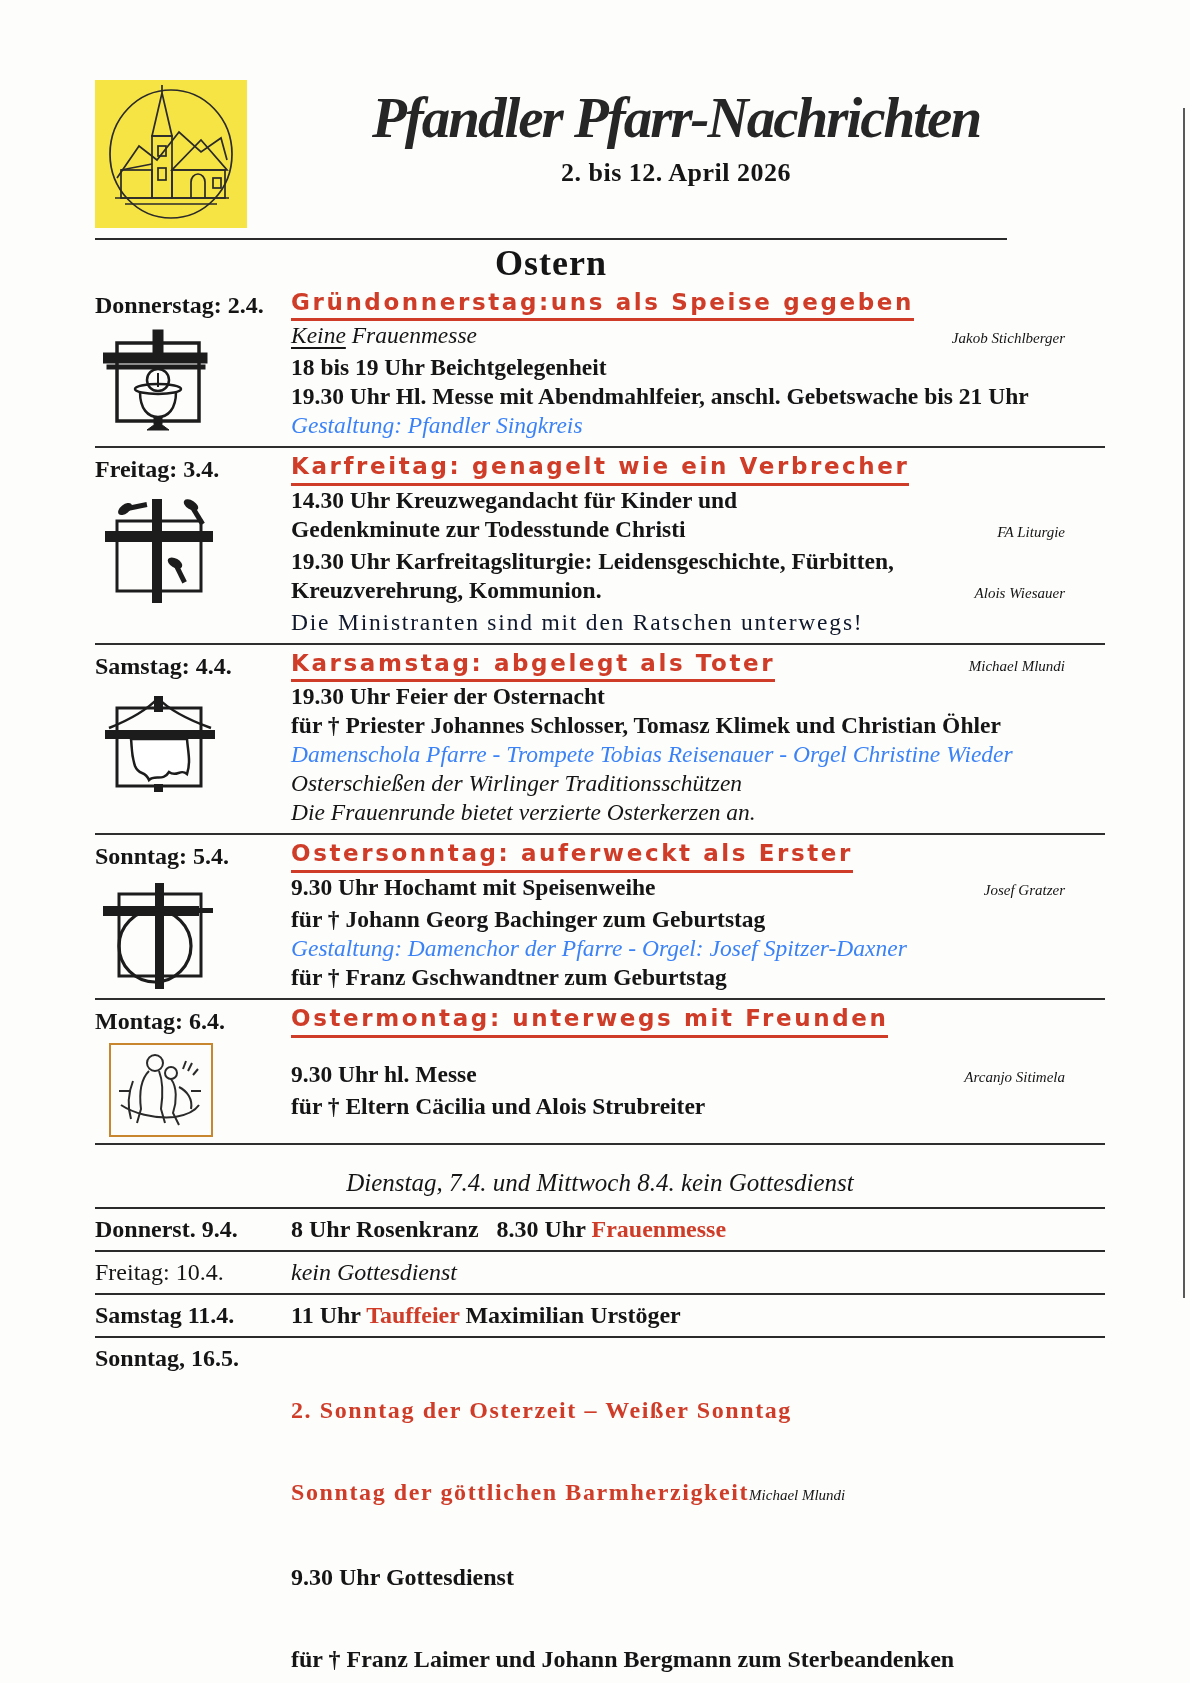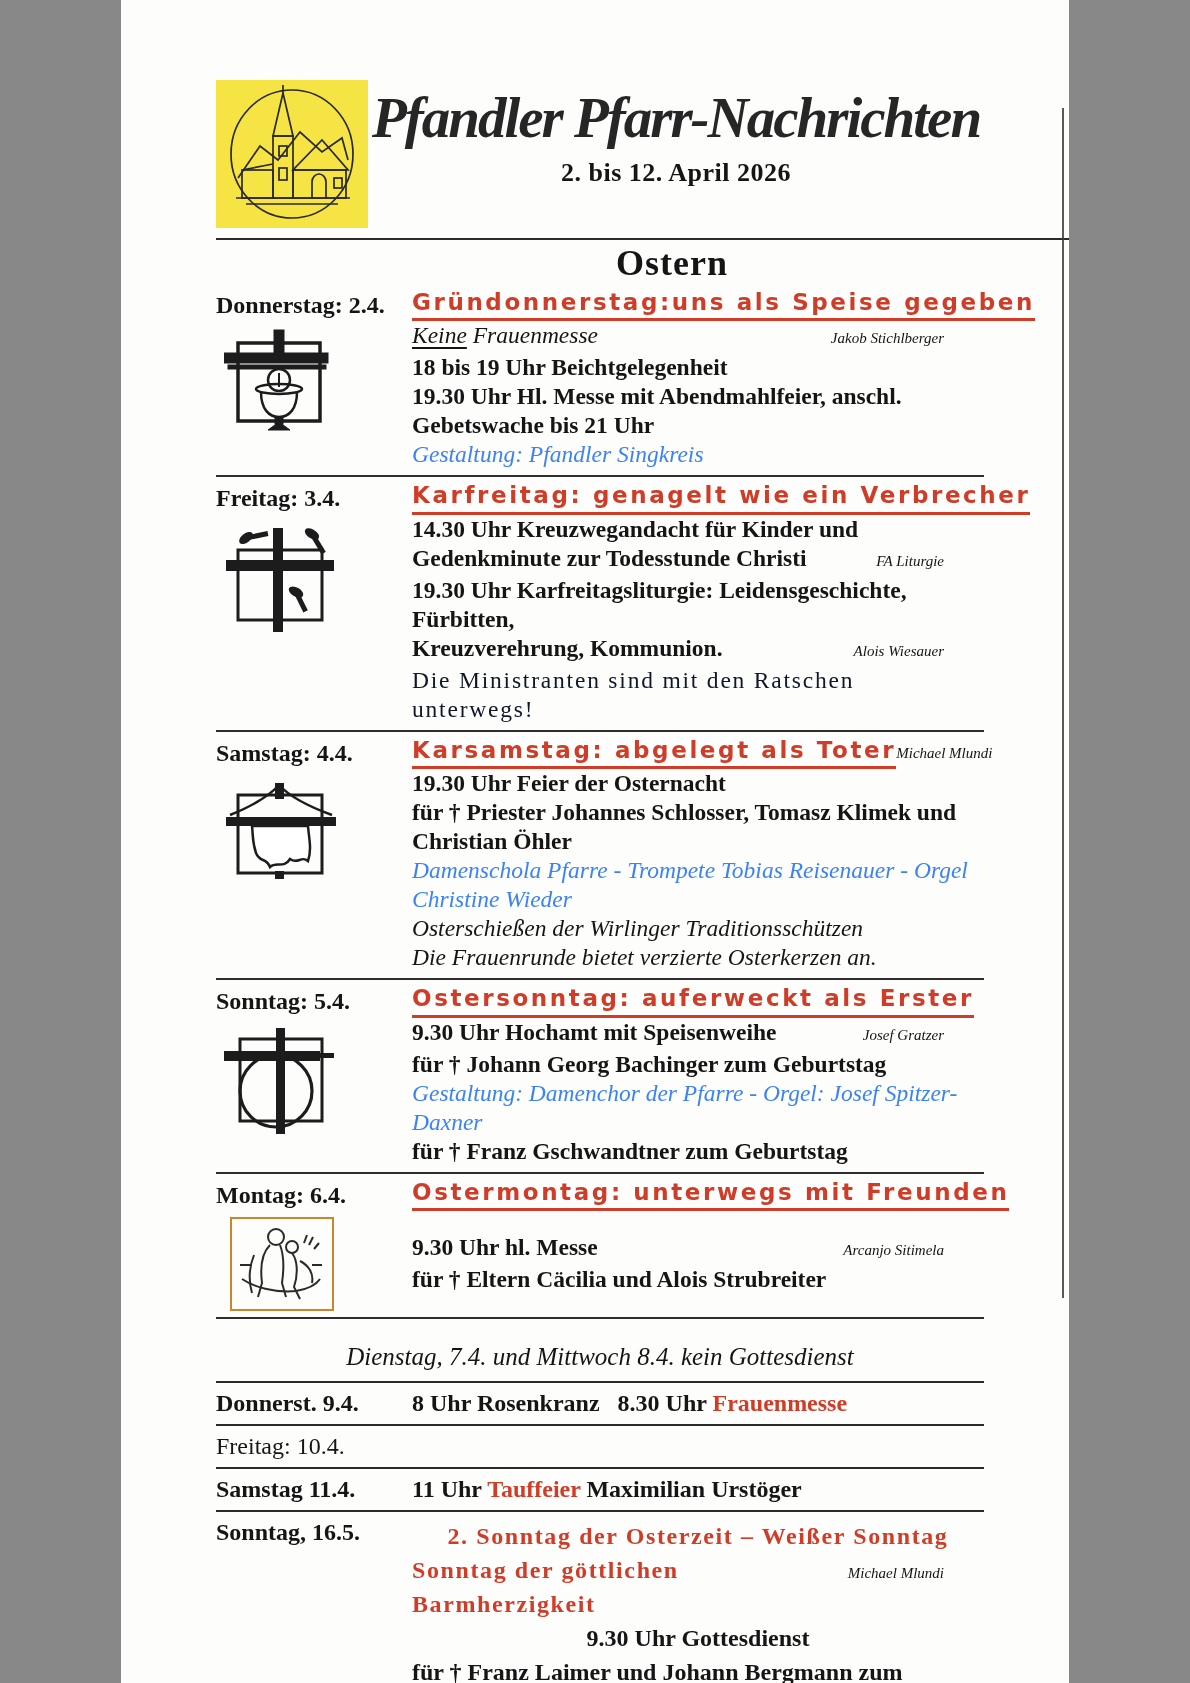--- a/index.html
+++ b/index.html
@@ -1,18 +1,18 @@
 <!DOCTYPE html>
 <html><head>
 <meta charset="utf-8">
 <style>
   html,body{margin:0;padding:0;}
   body{background:#888;}
   .page{
-    position:relative; width:948px; height:1683px; background:#fdfdfc;
+    position:relative; width:1190px; height:1683px; background:#fdfdfc;
     margin:0 auto; overflow:hidden;
     font-family:"Liberation Serif", serif; color:#151515;
     box-sizing:border-box; padding:80px 85px 0 95px;
   }
   .scan-edge{position:absolute; right:5px; top:108px; width:2px; height:1190px; background:#3c3c3c; opacity:.85;}
   
   .header{display:flex; align-items:flex-start;}
   .logo-box{width:152px; height:148px; background:#f6e344; flex:0 0 auto;}
   .title-wrap{flex:1; text-align:center; padding-top:8px;}
   .main-title{font-size:57px; font-style:italic; font-weight:bold; letter-spacing:-2px; color:#262626; line-height:1.05; white-space:nowrap;}
@@ -45,21 +45,21 @@
   .s-red-i-sp{color:#0f172a; letter-spacing:1.8px;}
   .s-red-b{color:#cf3c28; font-weight:bold;}
   .s-red-b-sp{color:#cf3c28; font-weight:bold; letter-spacing:1.6px;}
   
   .notice-row{border-bottom:2px solid #2e2e2e; text-align:center; font-style:italic; font-size:25px; padding:4px 0;}
   .free-notice{text-align:center; font-style:italic; font-size:25px; margin:24px 0 10px 0;}
   
   .rows .row{display:grid; grid-template-columns:196px 1fr; border-top:2.5px solid #2a2a2a; padding:7px 0;}
   .rows .row:last-child{border-bottom:none;}
   .row .content{font-size:24px;}
-  .row .rline{display:flex; justify-content:center; align-items:baseline; font-size:24px; line-height:34px;}
+  .row .rline{display:flex; justify-content:flex-start; align-items:baseline; font-size:24px; line-height:34px;margin-top:48px;}
   
   .boxed-wrap{margin:8px 0 0 128px;}
   .boxed-notice{display:inline-block; border:2px solid #3a3a3a; font-style:italic; font-size:25.5px; padding:12px 12px 4px 8px; letter-spacing:.5px;}
   
   .footer{position:relative; height:180px; margin-top:4px;}
   .tulips{position:absolute; left:72px; top:38px;}
   .greeting{position:absolute; left:588px; top:82px; font-family:"Liberation Serif",serif; font-weight:bold; font-size:30px; color:#2e7d52; letter-spacing:1px;}
   .bunny{position:absolute; right:48px; top:-8px;}
   svg{display:block;}
 </style>
@@ -299,20 +299,21 @@
 
   <div class="free-notice">Dienstag, 7.4. und Mittwoch 8.4. kein Gottesdienst</div>
 
   <div class="rows" id="rows">
       <div class="row">
         <div class="day-label">Donnerst. 9.4.</div>
         <div class="content"><span class="seg s-bold">8 Uhr Rosenkranz   8.30 Uhr </span><span class="seg s-red-b">Frauenmesse</span></div>
       </div>
       <div class="row">
         <div class="day-label reg">Freitag: 10.4.</div>
+        <div class="content"><span class="seg s-italic">kein Gottesdienst</span></div>
       </div>
       <div class="row">
         <div class="day-label">Samstag 11.4.</div>
         <div class="content"><span class="seg s-bold">11 Uhr </span><span class="seg s-red-b">Tauffeier</span><span class="seg s-bold"> Maximilian Urstöger</span></div>
       </div>
       <div class="row">
         <div class="day-label">Sonntag, 16.5.</div>
         <div class="content">
           <div class="rline">
             <span class="lhs"><span class="seg s-red-b-sp">2. Sonntag der Osterzeit – Weißer Sonntag</span></span>

